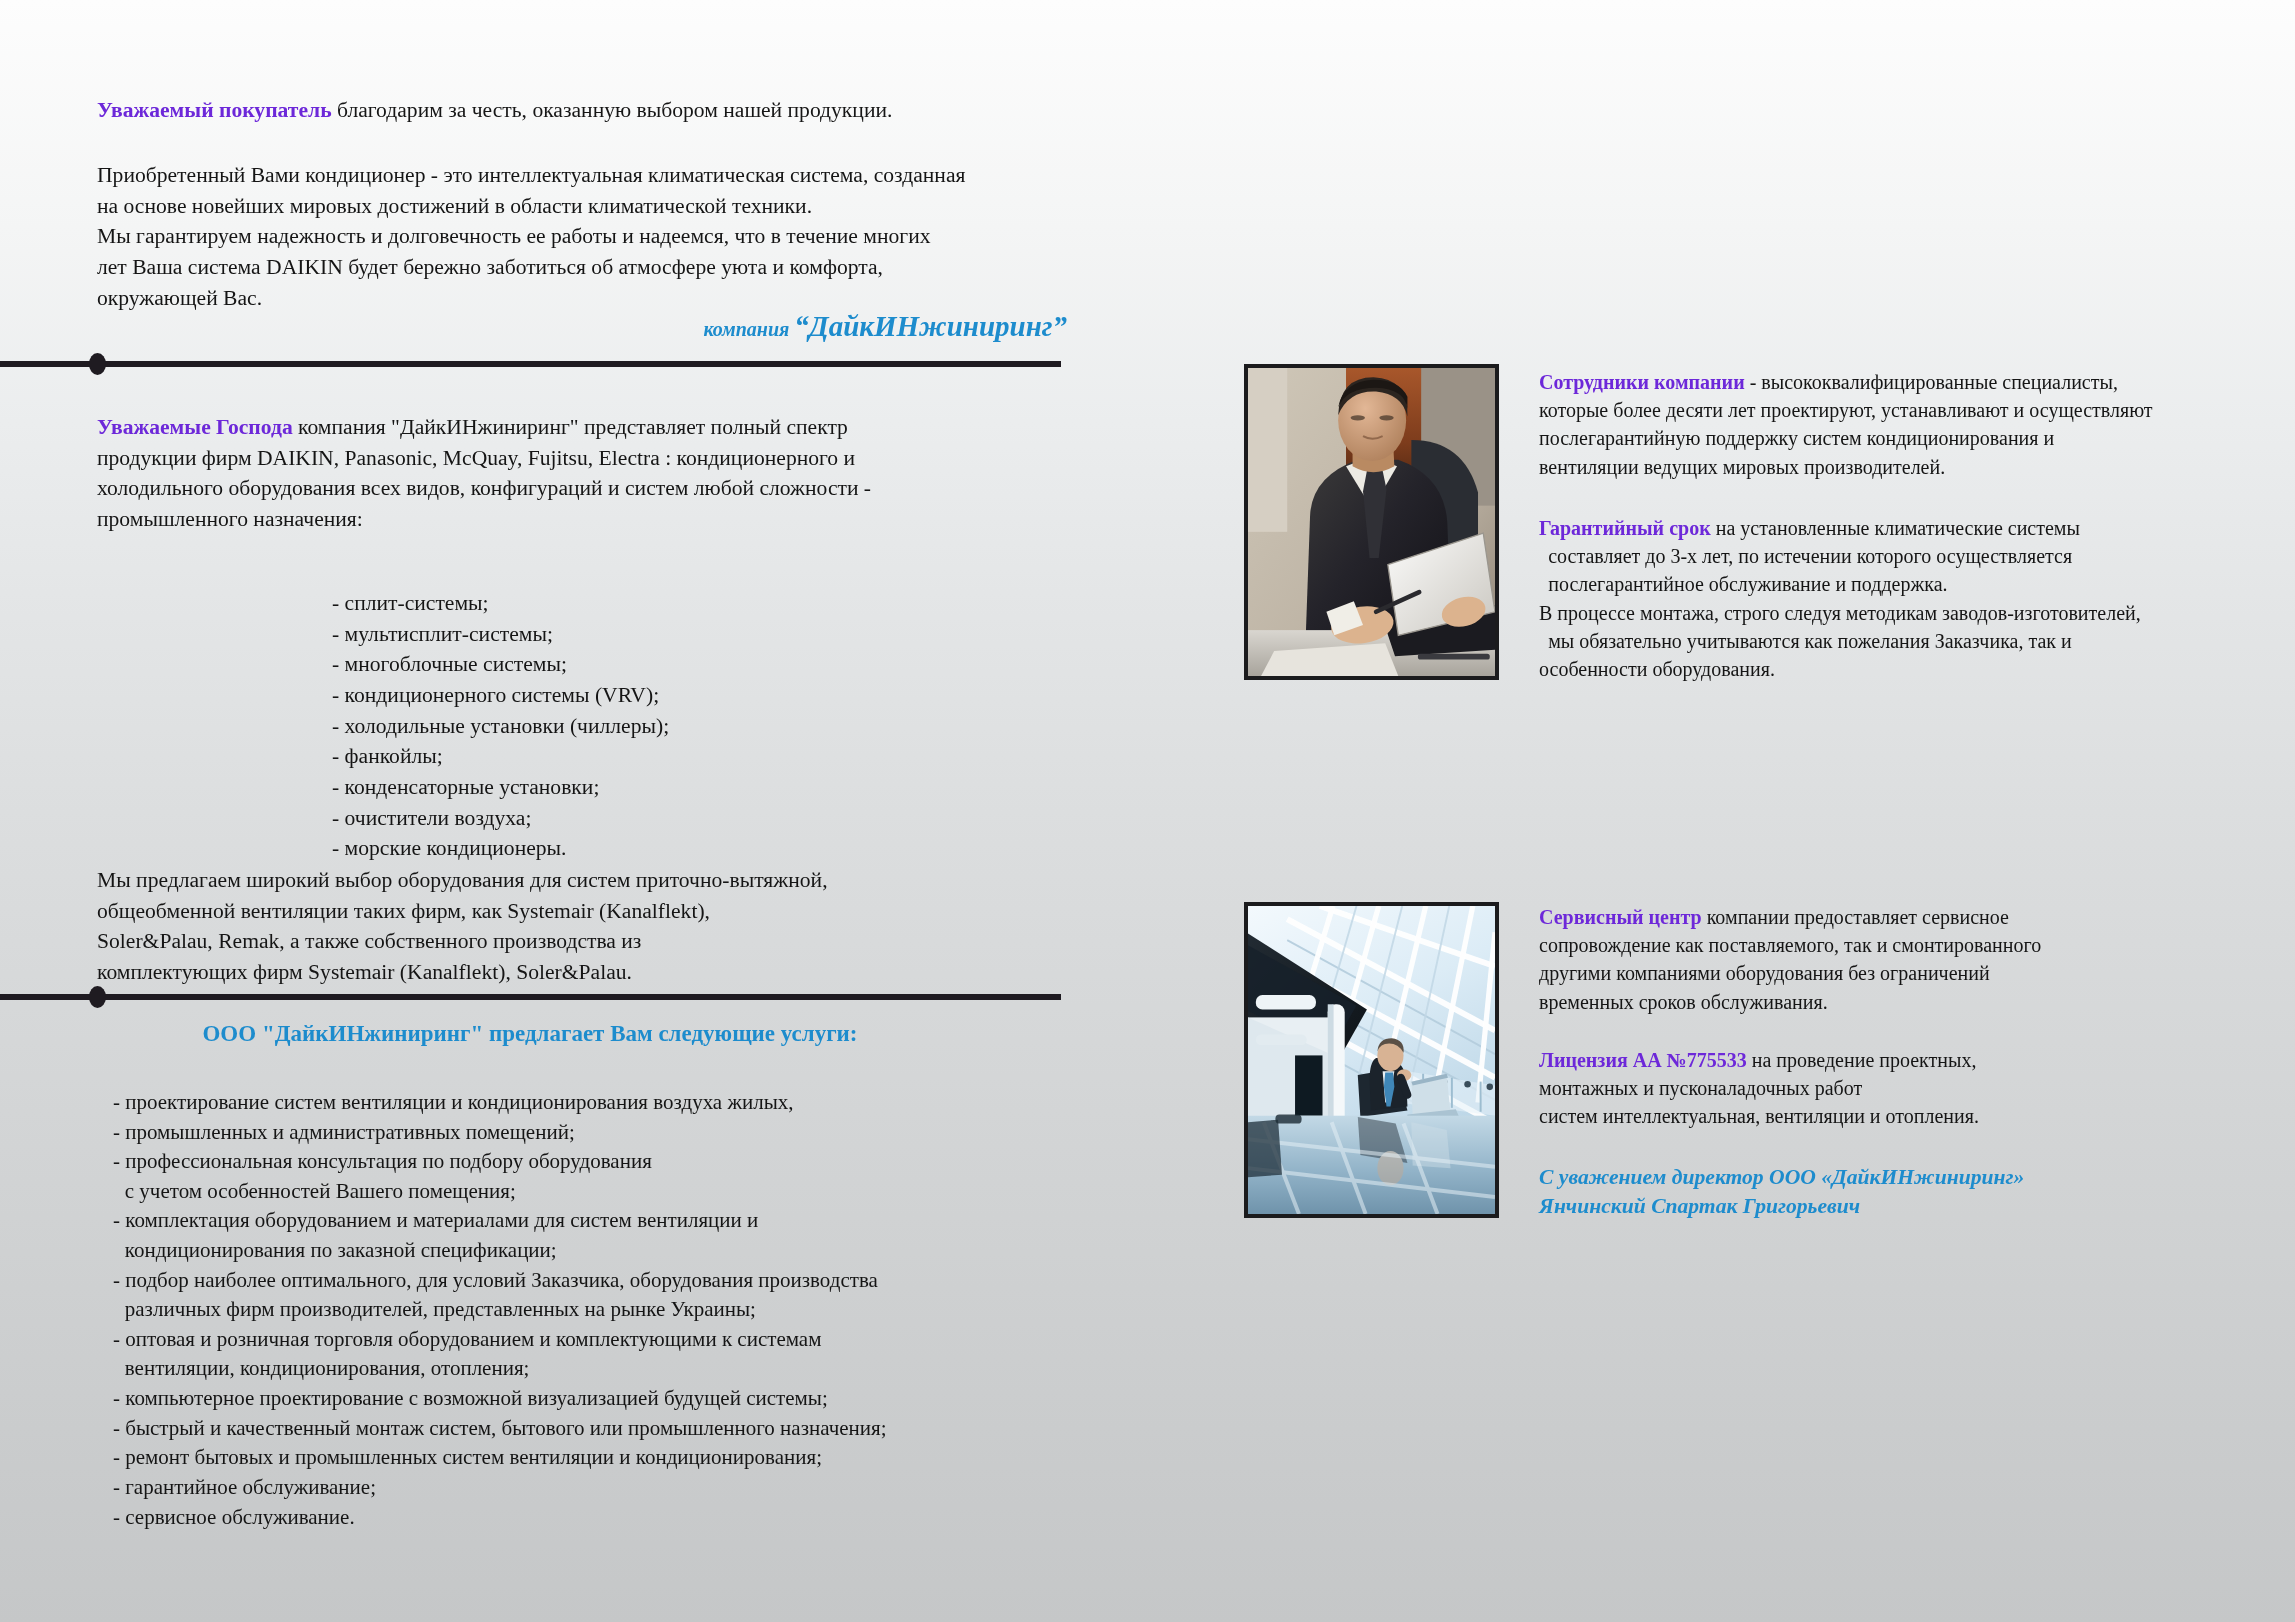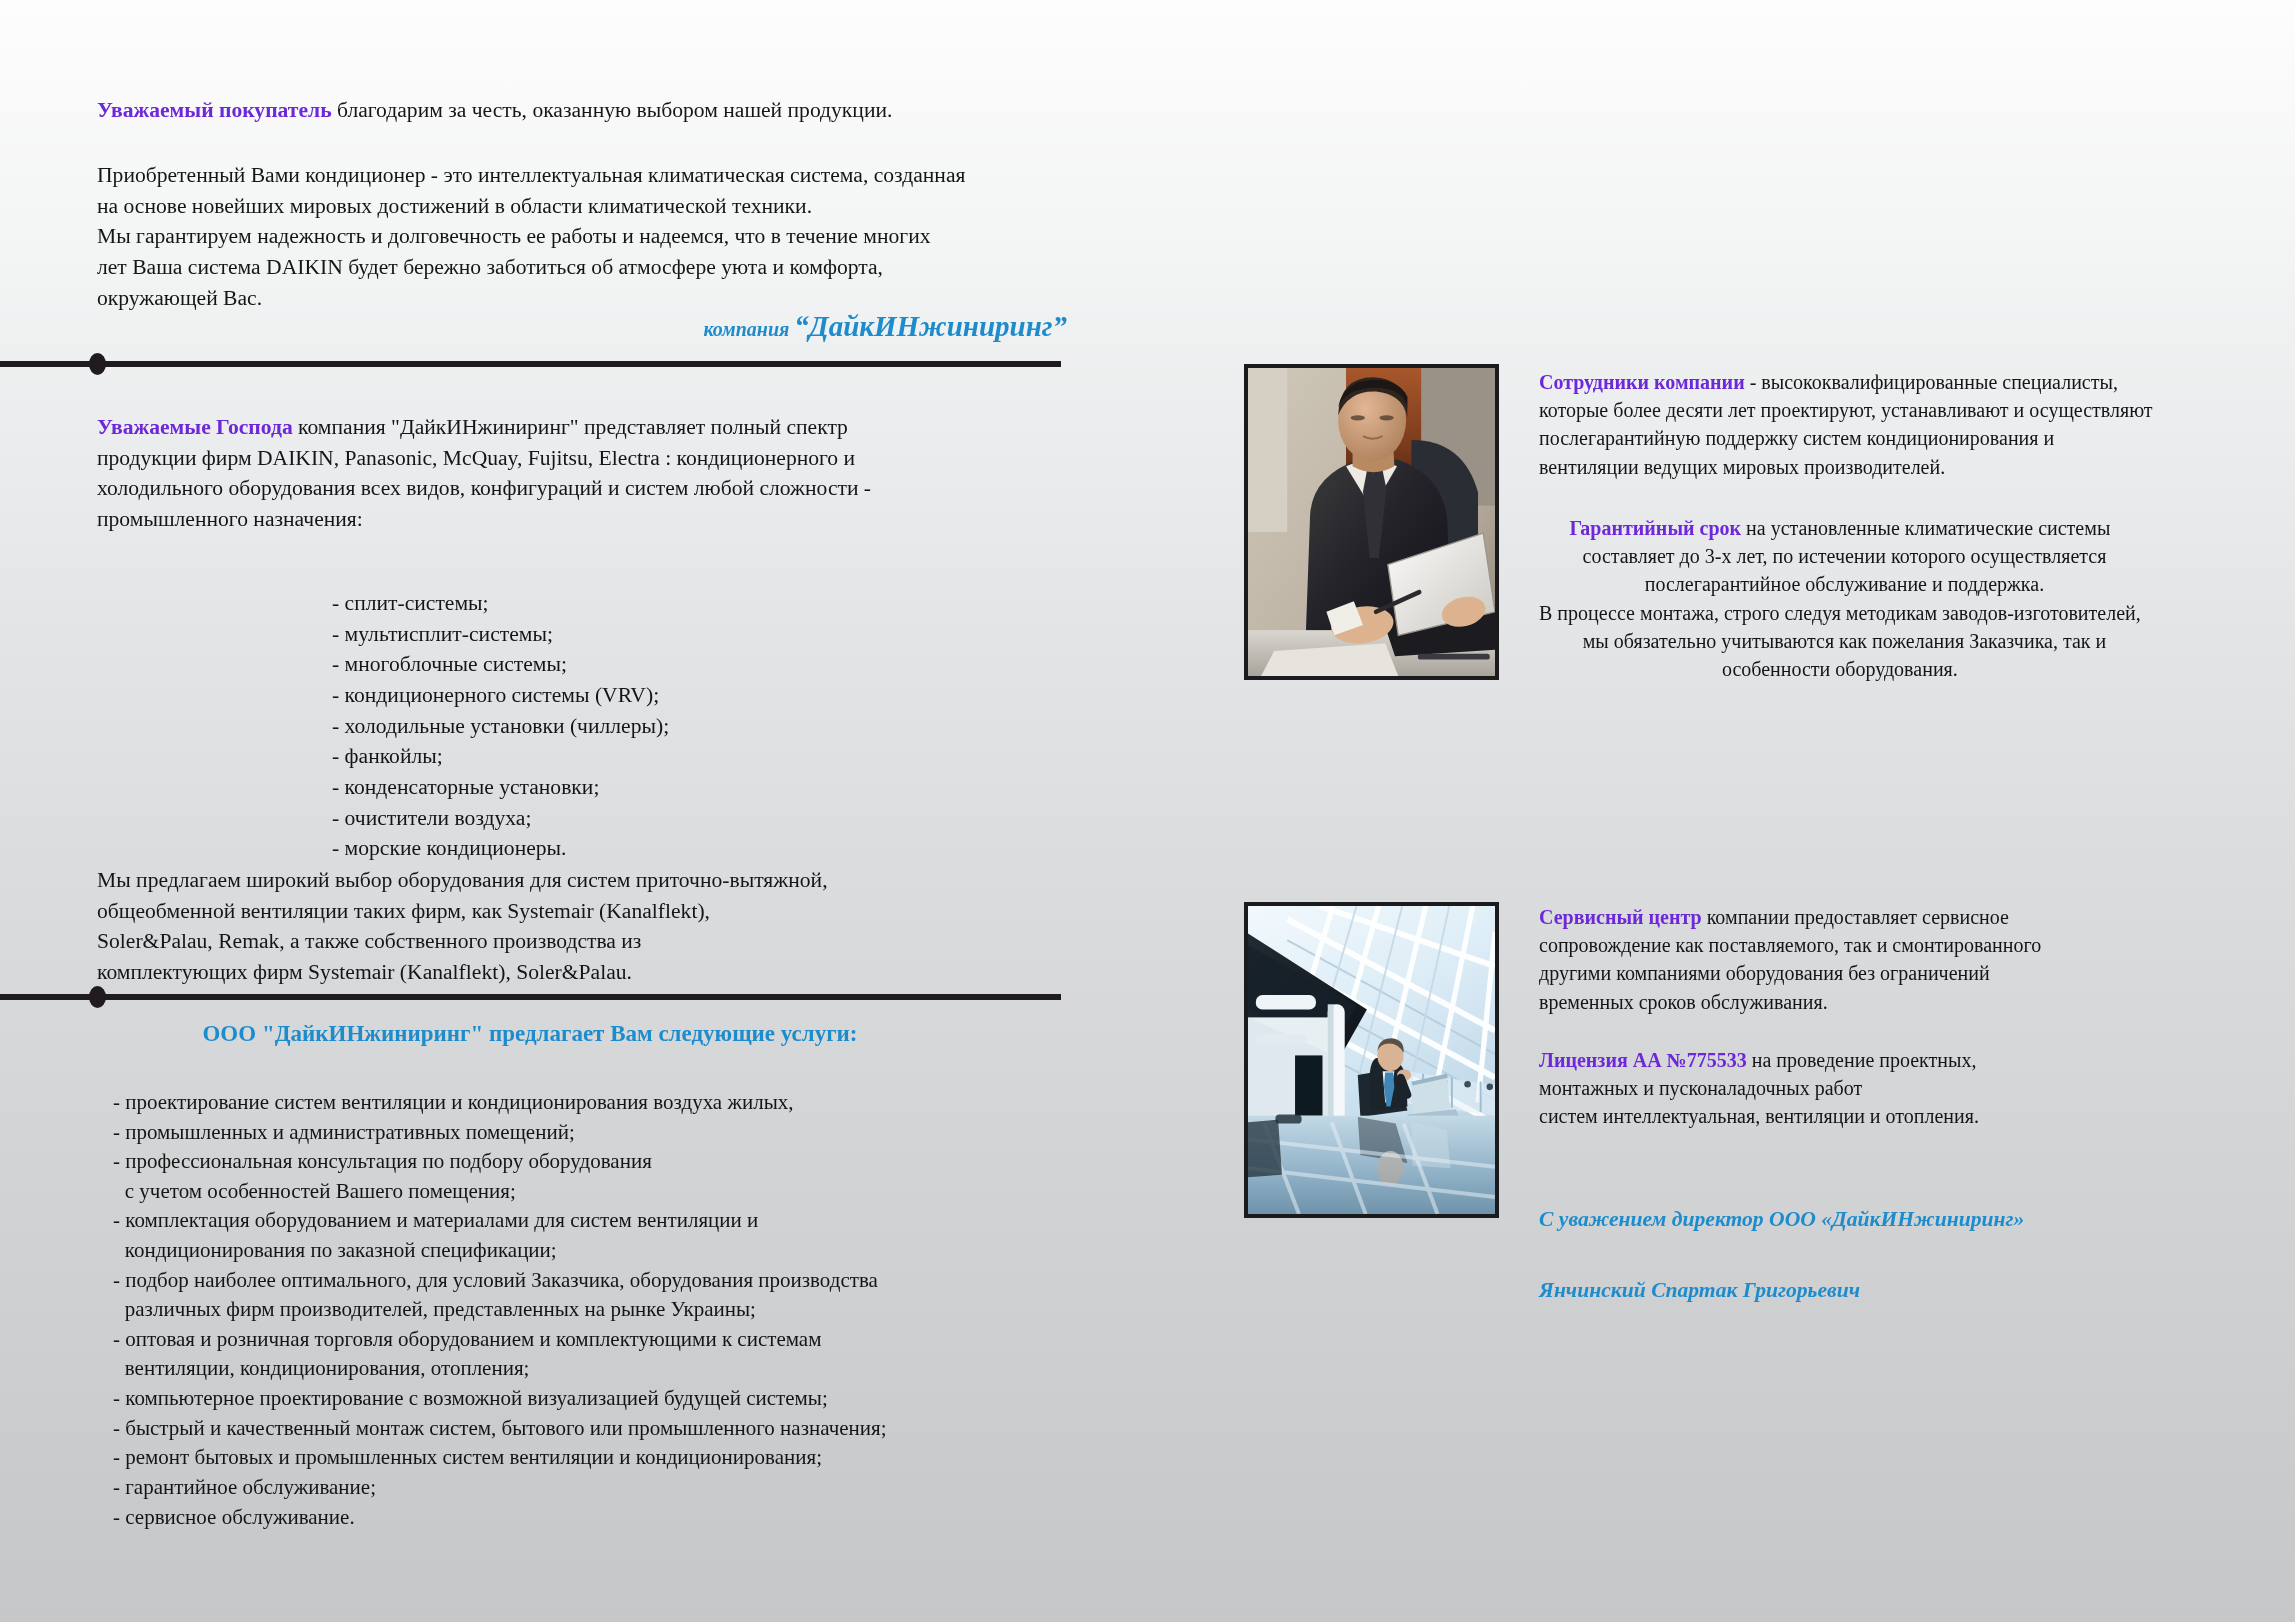--- a/index.html
+++ b/index.html
@@ -179,35 +179,35 @@
 
   .rt-block {
     position: absolute;
     font-size: 20px;
     line-height: 1.41;
   }
   .rt-block div { white-space: nowrap; }
   .rt-block .ind { padding-left: 9.2px; }
 
   #block-employees { left: 387px; top: 368px; }
-  #block-guarantee { left: 387px; top: 514px; text-align: center; }
+  #block-guarantee { left: 387px; top: 514px; }
   #block-servicecenter { left: 387px; top: 903px; }
   #block-license { left: 387px; top: 1046px; }
 
   .director {
     position: absolute;
     left: 387px;
     top: 1163px;
     color: #1d8ccd;
     font-style: italic;
     font-weight: bold;
     font-size: 21.6px;
     line-height: 1.34;
   }
-  .director div { white-space: nowrap; margin-top: 42px; }
+  .director div { white-space: nowrap; }
 </style>
 </head>
 <body>
 
 <div class="page">
 
   <div class="col-left">
 
     <div class="greeting">
       <span class="accent">Уважаемый покупатель</span><span class="blk"> благодарим за честь, оказанную выбором нашей продукции.</span>

